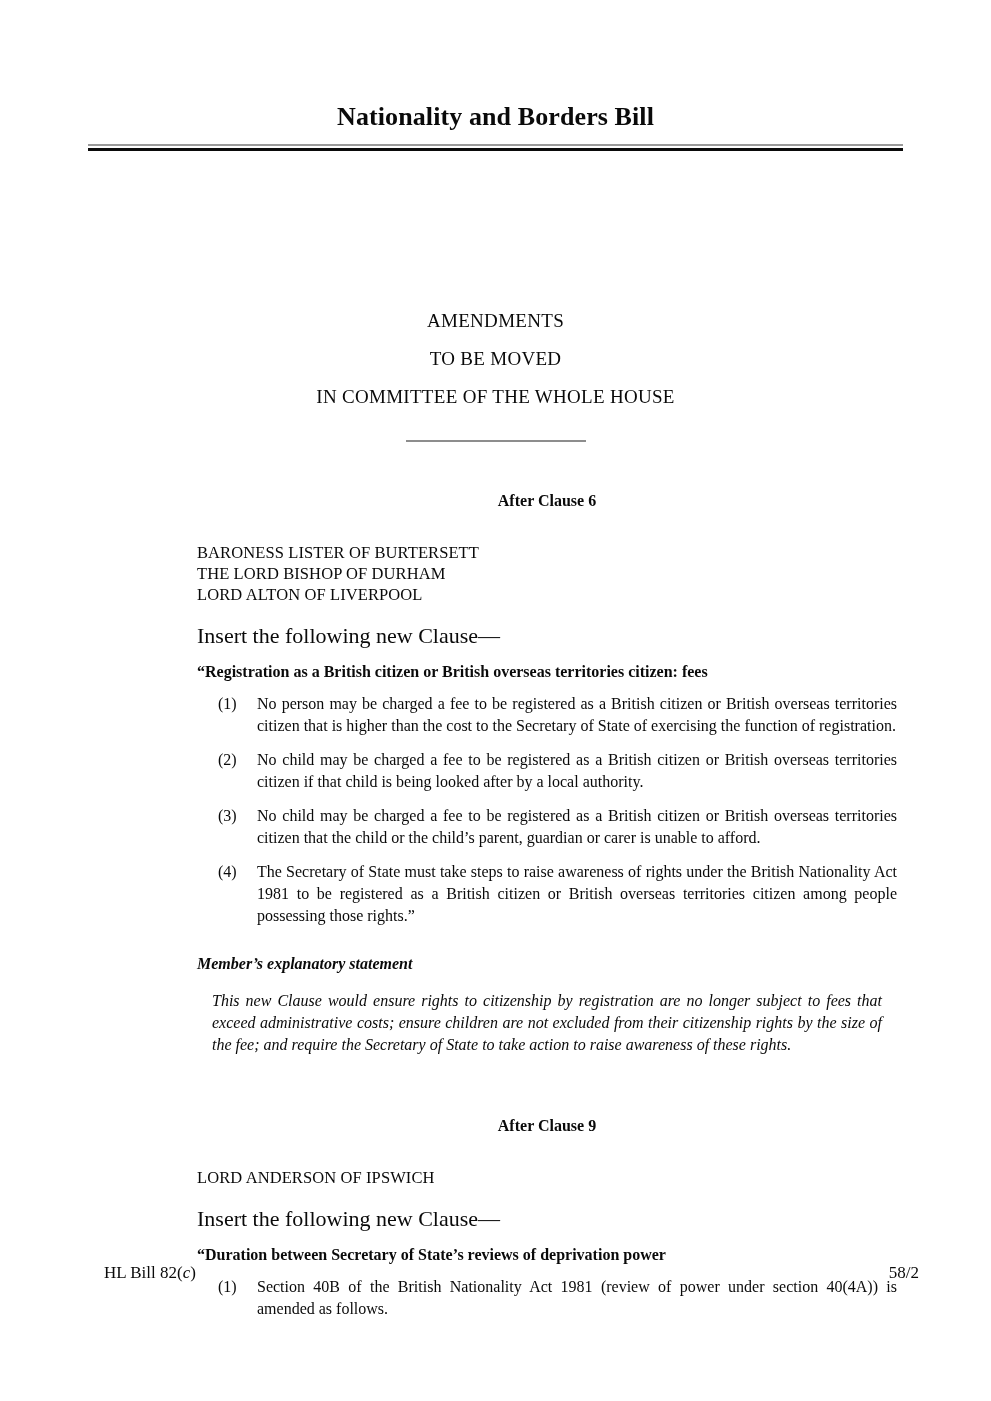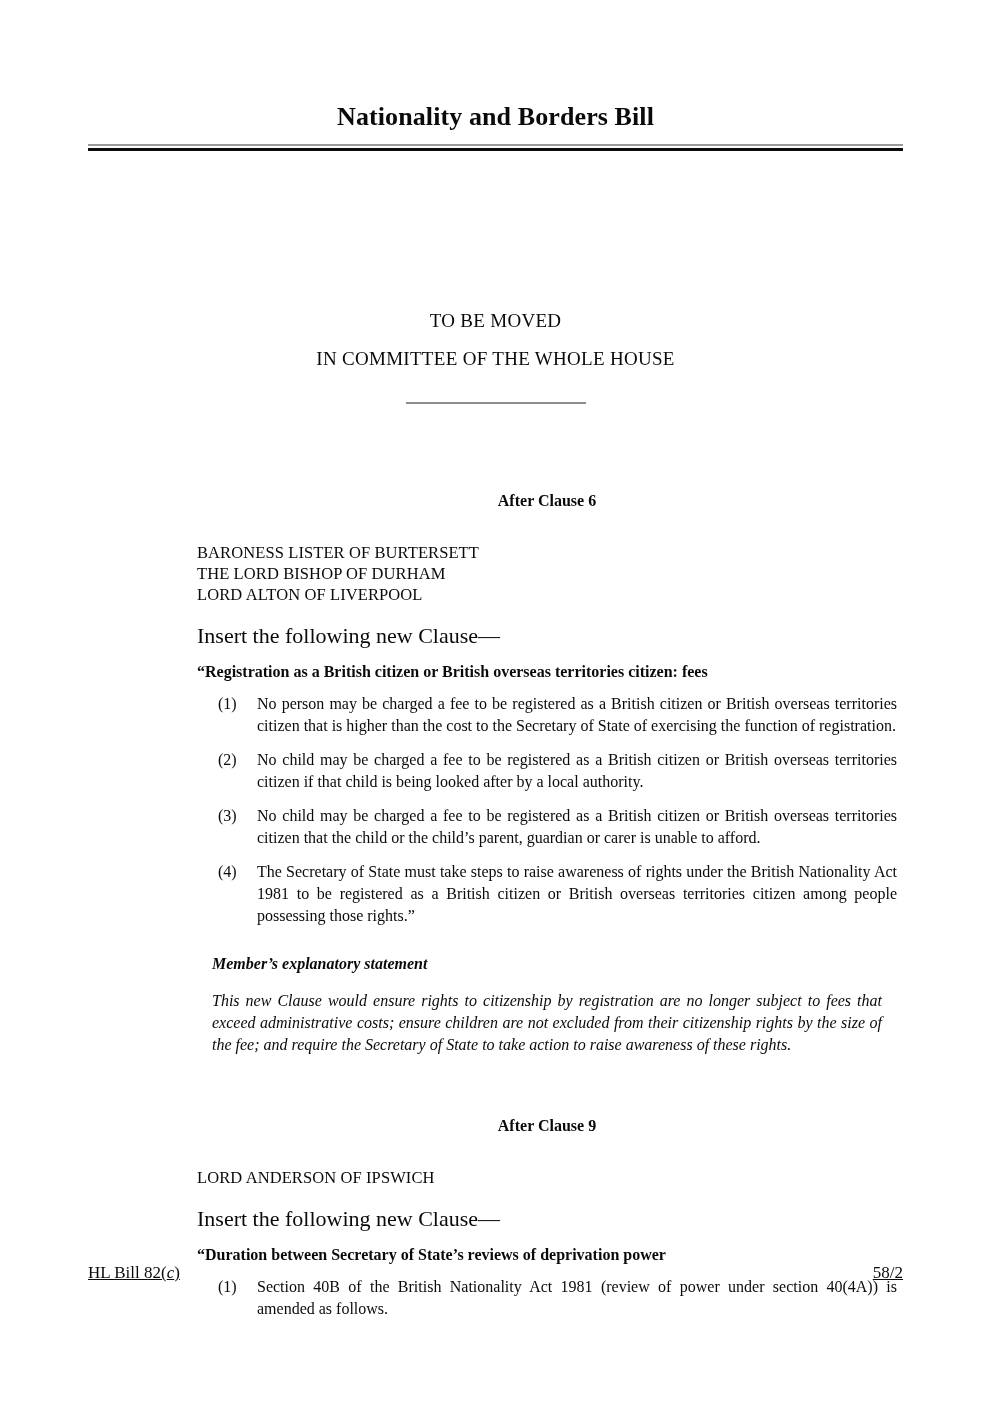--- a/index.html
+++ b/index.html
@@ -149,67 +149,67 @@
 
   
   .explanatory {
     margin-top: 26px;
   }
   .explanatory-title {
     font-style: italic;
     font-weight: bold;
     font-size: 16px;
     line-height: 22px;
-    margin: 15px;
+    margin: 0;
   }
   .explanatory-body {
     font-style: italic;
     font-size: 16px;
     line-height: 22px;
     margin: 15px;
     text-align: justify;
     text-justify: inter-word;
   }
 
   .section-break {
     height: 28px;
   }
 
   
   .footer {
     position: absolute;
-    left: 88px;
+    left: 104px;
     top: 1262px;
     width: 815px;
     display: flex;
     justify-content: space-between;
     align-items: baseline;
     font-size: 17px;
     line-height: 22px;
-    text-decoration: underline;
   }
   .footer .ital {
     font-style: italic;
   }
 </style>
 </head>
 <body>
 
 <div class="page">
 
   <div class="masthead">
     <h1 class="doc-title">Nationality and Borders Bill</h1>
     <div class="rule-double">
       <div class="thin"></div>
       <div class="gap"></div>
       <div class="thick"></div>
     </div>
   </div>
 
   <div class="headings">
+    <p class="heading-caps">AMENDMENTS</p>
     <p class="heading-caps">TO BE MOVED</p>
     <p class="heading-caps">IN COMMITTEE OF THE WHOLE HOUSE</p>
     <div class="divider-short"></div>
   </div>
 
   <div class="content">
 
     <div>
       <p class="clause-heading">After Clause 6</p>
 

